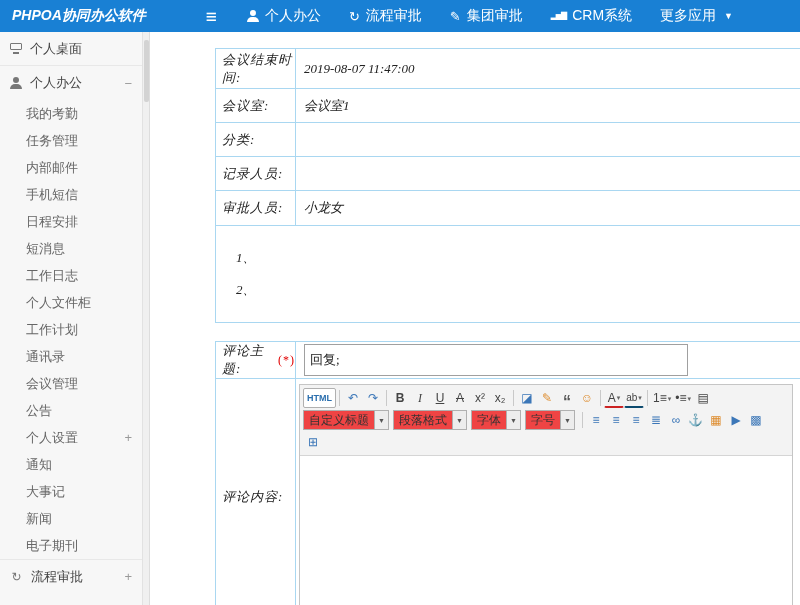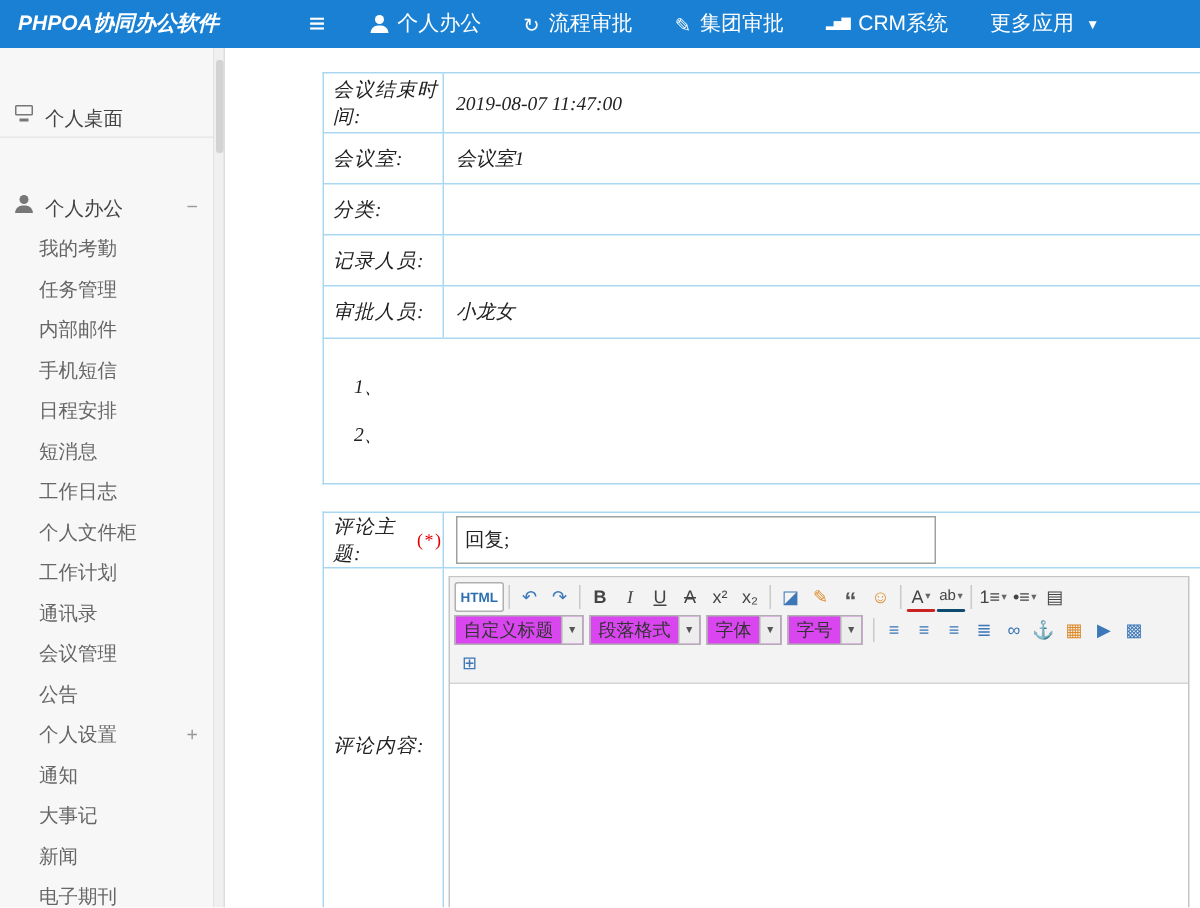--- a/index.html
+++ b/index.html
@@ -20,21 +20,21 @@
   .nav-caret { font-size:9px; margin-left:2px; }
   .icon-person { width:12px; height:12px; position:relative; display:inline-block; }
   .icon-person::before { content:""; position:absolute; left:3px; top:0; width:6px; height:6px; border-radius:50%; background:currentColor; }
   .icon-person::after  { content:""; position:absolute; left:0; bottom:0; width:12px; height:5px; border-radius:6px 6px 0 0; background:currentColor; }
 
   
   .app { display:flex; height:573px; }
 
   
   .sidebar { width:143px; background:#f7f7f7; border-right:1px solid #e2e2e2; font-size:13px; color:#555; overflow:hidden; }
-  .side-row { height:34px; display:flex; gap:8px; padding:12px 10px; cursor:pointer; color:#444;margin-top:26px; }
+  .side-row { height:34px; display:flex; align-items:center; gap:8px; padding:12px 10px; cursor:pointer; color:#444; }
   .side-row.bordered { border-bottom:1px solid #e8e8e8; }
   .side-row.top-bordered { border-top:1px solid #e8e8e8; }
   .side-icon { color:#777; width:13px; text-align:center; font-size:12px; flex:0 0 auto; }
   .icon-desktop { width:12px; height:11px; position:relative; display:inline-block; color:#777; }
   .icon-desktop::before { content:""; position:absolute; left:0; right:0; top:0; bottom:4px; border:1.5px solid currentColor; border-radius:1px; }
   .icon-desktop::after  { content:""; position:absolute; left:3px; right:3px; bottom:0; height:2px; background:currentColor; }
   .side-person { color:#777; }
   .toggle { margin-left:auto; color:#999; font-size:13px; }
   .sub-item { height:27px; display:flex; align-items:center; padding-left:26px; padding-right:10px; color:#666; cursor:pointer; }
 
@@ -50,21 +50,21 @@
   .f-row { display:flex; border-bottom:1px solid #a9d7f1; min-height:34px; }
   .f-row:last-child { border-bottom:none; }
   .f-row.tall { min-height:40px; }
   .f-label { width:80px; flex:0 0 80px; border-right:1px solid #a9d7f1; display:flex; align-items:center; padding-left:6px; letter-spacing:1px; }
   .f-value { flex:1; display:flex; align-items:center; padding-left:8px; }
 
   .notes { border:1px solid #a9d7f1; border-top:none; border-right:none; height:97px; padding:16px 0 0 20px; line-height:32px; font-size:13px; }
   .gap { height:18px; }
 
   .req { color:#e10000; margin-left:2px; font-style:normal; font-size:12px; }
-  .subject-input { width:320px; height:21px; border:1px solid #a0a0a0; padding:15px 5px; font-size:13px; font-family:"Liberation Serif", serif; color:#222; background:#fff; }
+  .subject-input { width:384px; height:21px; border:1px solid #a0a0a0; padding:15px 5px; font-size:13px; font-family:"Liberation Serif", serif; color:#222; background:#fff; }
   .f-row.editor-row { min-height:235px; }
   .f-row.editor-row .f-value { align-items:center; padding:3px 7px 3px 3px; }
 
   
   .editor { width:100%; border:1px solid #c5c5c5; background:#fff; font-family:"Liberation Sans", sans-serif; font-style:normal; }
   .toolbar { background:#f3f3f3; border-bottom:1px solid #d5d5d5; padding:2px 3px; }
   .tb-row { display:flex; align-items:center; padding:1px 0; }
   .tb-btn { min-width:20px; height:20px; display:flex; align-items:center; justify-content:center; font-size:12px; color:#444; border:1px solid transparent; border-radius:2px; cursor:pointer; padding:0 1px; line-height:1; }
   .tb-btn.boxed { border-color:#b0b0b0; background:#fff; color:#2b6fae; font-weight:bold; font-size:9px; padding:0 3px;text-align:right; }
   .tb-sep { width:1px; height:16px; background:#c9c9c9; margin:0 3px; flex:0 0 auto; }
@@ -72,21 +72,21 @@
   .c-orange { color:#dd8a2a; }
   .b { font-weight:bold; }
   .i { font-style:italic; font-family:"Liberation Serif", serif; }
   .u { text-decoration:underline; }
   .strike { text-decoration:line-through; }
   .fc { border-bottom:2px solid #cc2222; }
   .hl { border-bottom:2px solid #0c4a6e; font-size:10px; }
   .has-caret::after { content:"▾"; font-size:7px; margin-left:1px; color:#666; }
   .quote { font-size:16px; font-weight:bold; color:#555; line-height:0.4; padding-top:8px; }
 
-  .tb-select { height:20px; background:#d946ef; border:1px solid #b0b0b0; display:flex; align-items:stretch; font-size:12px; margin-right:4px; cursor:pointer; flex:0 0 auto; }
+  .tb-select { height:20px; background:#ef4444; border:1px solid #b0b0b0; display:flex; align-items:stretch; font-size:12px; margin-right:4px; cursor:pointer; flex:0 0 auto; }
   .tb-select .txt { padding:0 5px; display:flex; align-items:center; color:#333; white-space:nowrap; }
   .tb-select .arr { width:14px; border-left:1px solid #b0b0b0; background:#ededed; display:flex; align-items:center; justify-content:center; }
   .tb-select .arr::before { content:"▼"; font-size:7px; color:#555; }
 
   .editor-content { height:152px; background:#fff; cursor:text; }
 </style>
 </head>
 <body>
 
 <header class="topbar">

